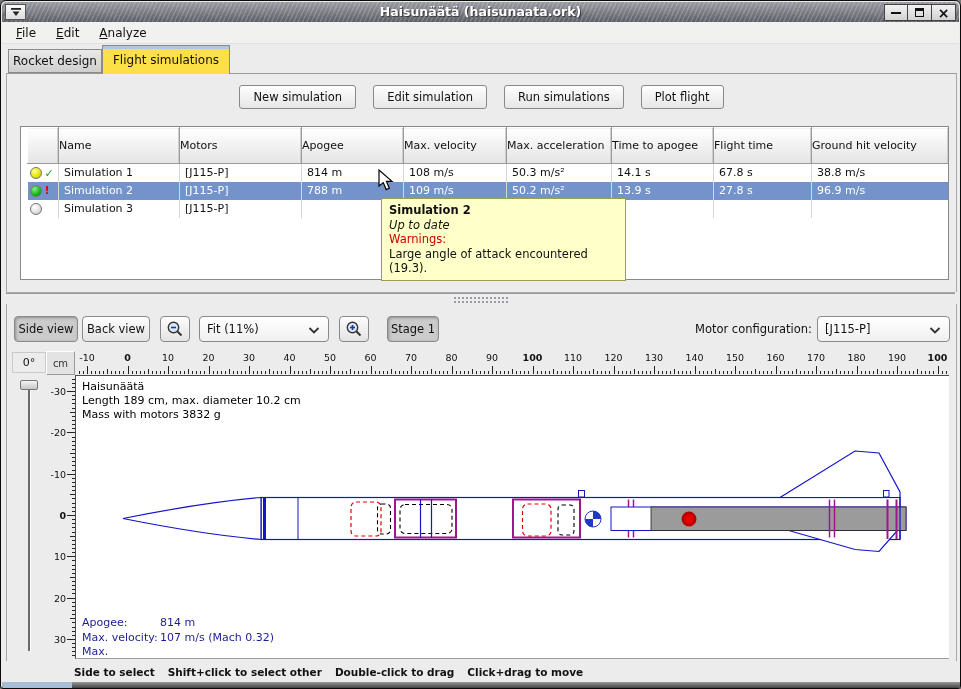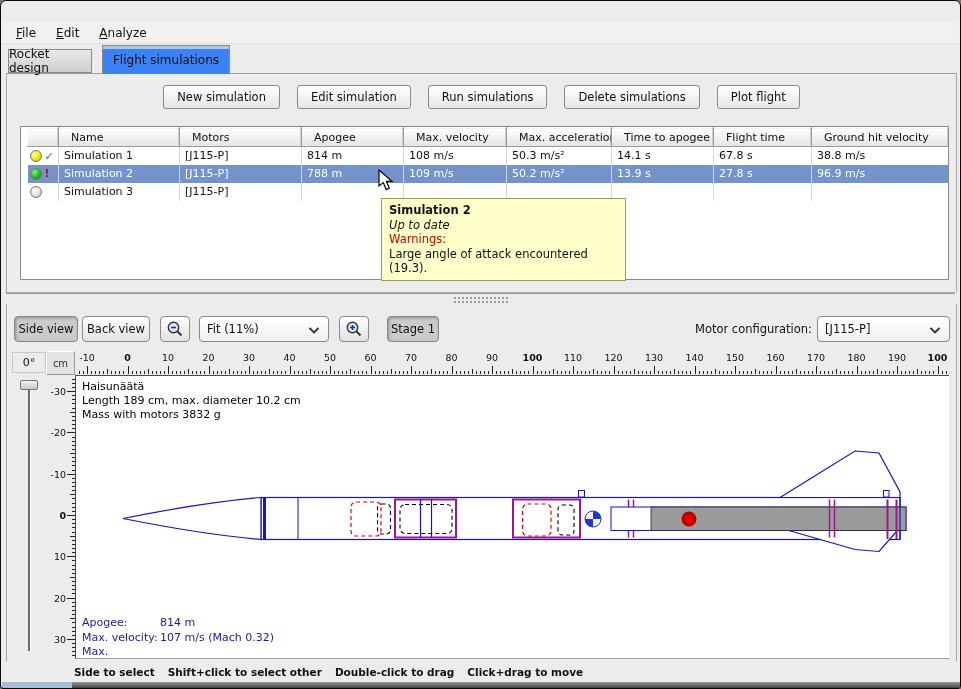--- a/index.html
+++ b/index.html
@@ -27,33 +27,33 @@
   .glyph-close{font-size:14px;font-weight:bold;color:#111;line-height:1;}
   
   .menubar{position:absolute;left:1px;top:21px;width:957px;height:22px;background:#f1f1f0;
     display:flex;align-items:center;border-bottom:1px solid #e0e0e0;}
   .menu-item{font-size:12px;padding:2px 7px;margin-left:6px;cursor:default;}
   .menu-item:first-child{margin-left:7px;}
   
   .tabbar{position:absolute;left:1px;top:43px;width:957px;height:29px;z-index:3;}
   .tab{position:absolute;font-size:12px;display:flex;align-items:center;justify-content:center;
     border:1px solid #8a8a8a;}
-  .tab.inactive{left:6px;top:5px;width:84px;height:24px;background:linear-gradient(#e9e9e9,#cfcfcf);}
-  .tab.active{left:100px;top:1px;width:128px;height:29px;background:#3b82f6;border-bottom:none;
+  .tab.inactive{left:6px;top:5px;width:94px;height:24px;background:linear-gradient(#e9e9e9,#cfcfcf);}
+  .tab.active{left:100px;top:1px;width:128px;height:29px;background:#fde047;border-bottom:none;
     box-shadow:inset 0 3px 0 #aec7e2;}
   
   .panel-top{position:absolute;left:5px;top:72px;width:951px;height:219px;background:#ececec;
     border-top:1px solid #9a9a9a;border-left:1px solid #a8a8a8;border-right:1px solid #a8a8a8;z-index:2;}
   .sim-buttons{position:absolute;left:0;top:11px;width:100%;display:flex;justify-content:center;gap:17px;}
   .btn{height:24px;padding:0 13px;font-size:11.5px;background:linear-gradient(#fefefe,#e6e6e6);
     border:1px solid #898989;border-radius:3px;display:flex;align-items:center;color:#111;}
   .table-wrap{position:absolute;left:13px;top:52px;width:929px;height:154px;background:#fff;
     border:1px solid #8a8a8a;overflow:hidden;}
   table.sim{border-collapse:collapse;table-layout:fixed;margin-left:6px;font-size:11px;width:921px;}
-  table.sim th{height:19px;font-weight:normal;text-align:left;padding:0 0 0 12px;
+  table.sim th{height:36px;font-weight:normal;text-align:left;padding:0 0 0 0;
     background:linear-gradient(#ffffff,#e4e4e4);border:1px solid #9a9a9a;border-top:1px solid #fff;
     border-left:1px solid #fff;box-shadow:inset -1px 0 0 #cfcfcf;white-space:nowrap;overflow:hidden;}
   table.sim td{height:18px;padding:0 0 0 5px;border-right:1px solid #d7d7d7;white-space:nowrap;overflow:hidden;}
   table.sim td.status{padding:0 0 0 2px;}
   tr.selected td{background:#7493ca;color:#fff;}
   .ball{display:inline-block;width:12px;height:12px;border-radius:50%;vertical-align:middle;
     border:1px solid #777;}
   .ball.yellow{background:radial-gradient(circle at 35% 30%,#ffff99,#e6e600 60%,#b0b000);}
   .ball.green{background:radial-gradient(circle at 35% 30%,#88ee88,#11bb11 60%,#067a06);}
   .ball.gray{background:radial-gradient(circle at 35% 30%,#ffffff,#e0e0e0 60%,#b5b5b5);}
@@ -119,38 +119,58 @@
   .bottombar{position:absolute;left:1px;top:681px;width:959px;height:7px;
     background:linear-gradient(#9a9a9a,#333);}
   .bottombar .corner{position:absolute;left:0;top:0;width:70px;height:7px;background:#a7bdd6;
     border-radius:0 0 0 4px;}
 </style>
 </head>
 <body>
 
 <div id="window">
 
+  <div class="titlebar">
+    <div class="stripes"></div>
+    <div class="win-icon">
+      <svg width="14" height="12" viewBox="0 0 14 12">
+        <rect x="2" y="2" width="10" height="1.8" fill="#222"></rect>
+        <polygon points="3.5,5.5 10.5,5.5 7,10" fill="#222"></polygon>
+      </svg>
+    </div>
+    <div class="win-title">Haisunäätä (haisunaata.ork)</div>
+    <div class="win-controls">
+      <div class="wbtn">
+          <span class="glyph-min"></span>
+        </div>
+      <div class="wbtn">
+          <span class="glyph-max"></span>
+        </div>
+      <div class="wbtn">
+          <span class="glyph-close">×</span>
+        </div>
+    </div>
+  </div>
 
   <div class="menubar">
     <div class="menu-item"><u>F</u><span>ile</span></div>
     <div class="menu-item"><u>E</u><span>dit</span></div>
     <div class="menu-item"><u>A</u><span>nalyze</span></div>
   </div>
 
   <div class="tabbar">
     <div class="tab inactive">Rocket design</div>
     <div class="tab active">Flight simulations</div>
   </div>
 
   <div class="panel-top">
     <div class="sim-buttons">
       <div class="btn">New simulation</div>
       <div class="btn">Edit simulation</div>
       <div class="btn">Run simulations</div>
-      <div class="btn">Delete simulations</div>
       <div class="btn">Plot flight</div>
     </div>
 
     <div class="table-wrap">
       <table class="sim">
         <colgroup>
           <col style="width:31px">
             <col style="width:121px">
             <col style="width:122px">
             <col style="width:102px">

